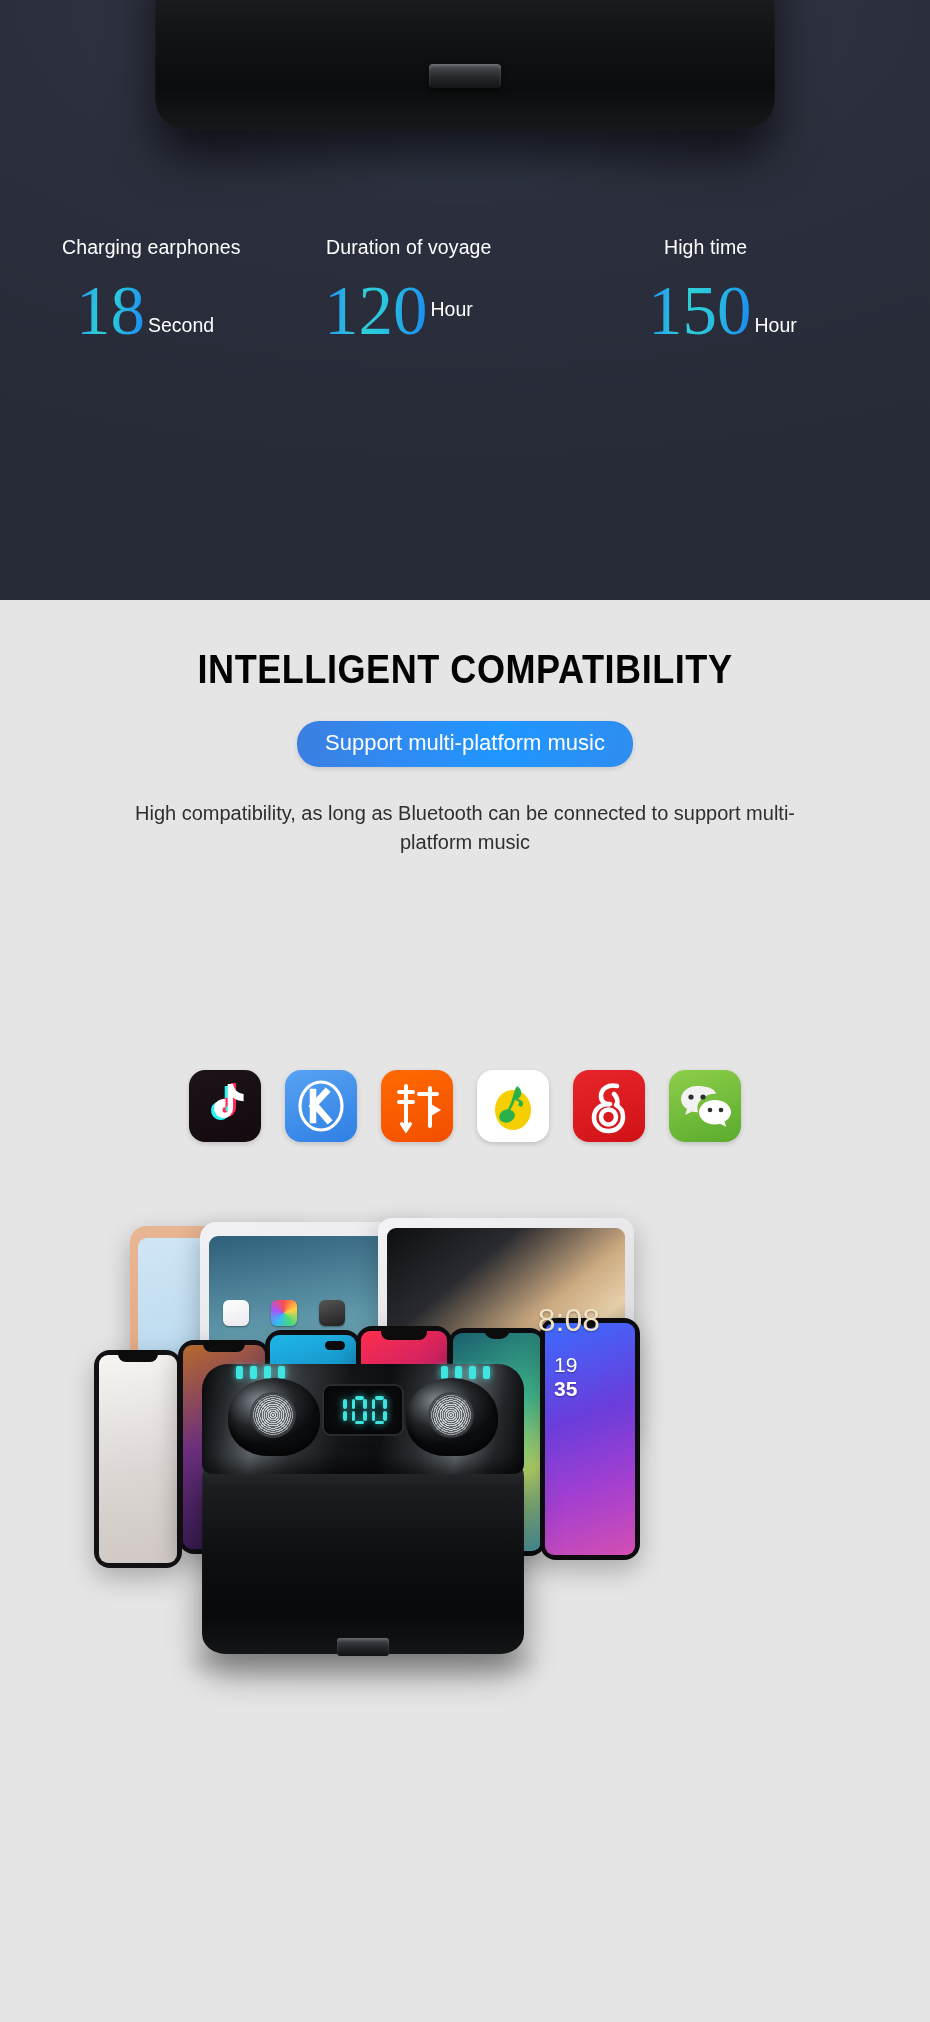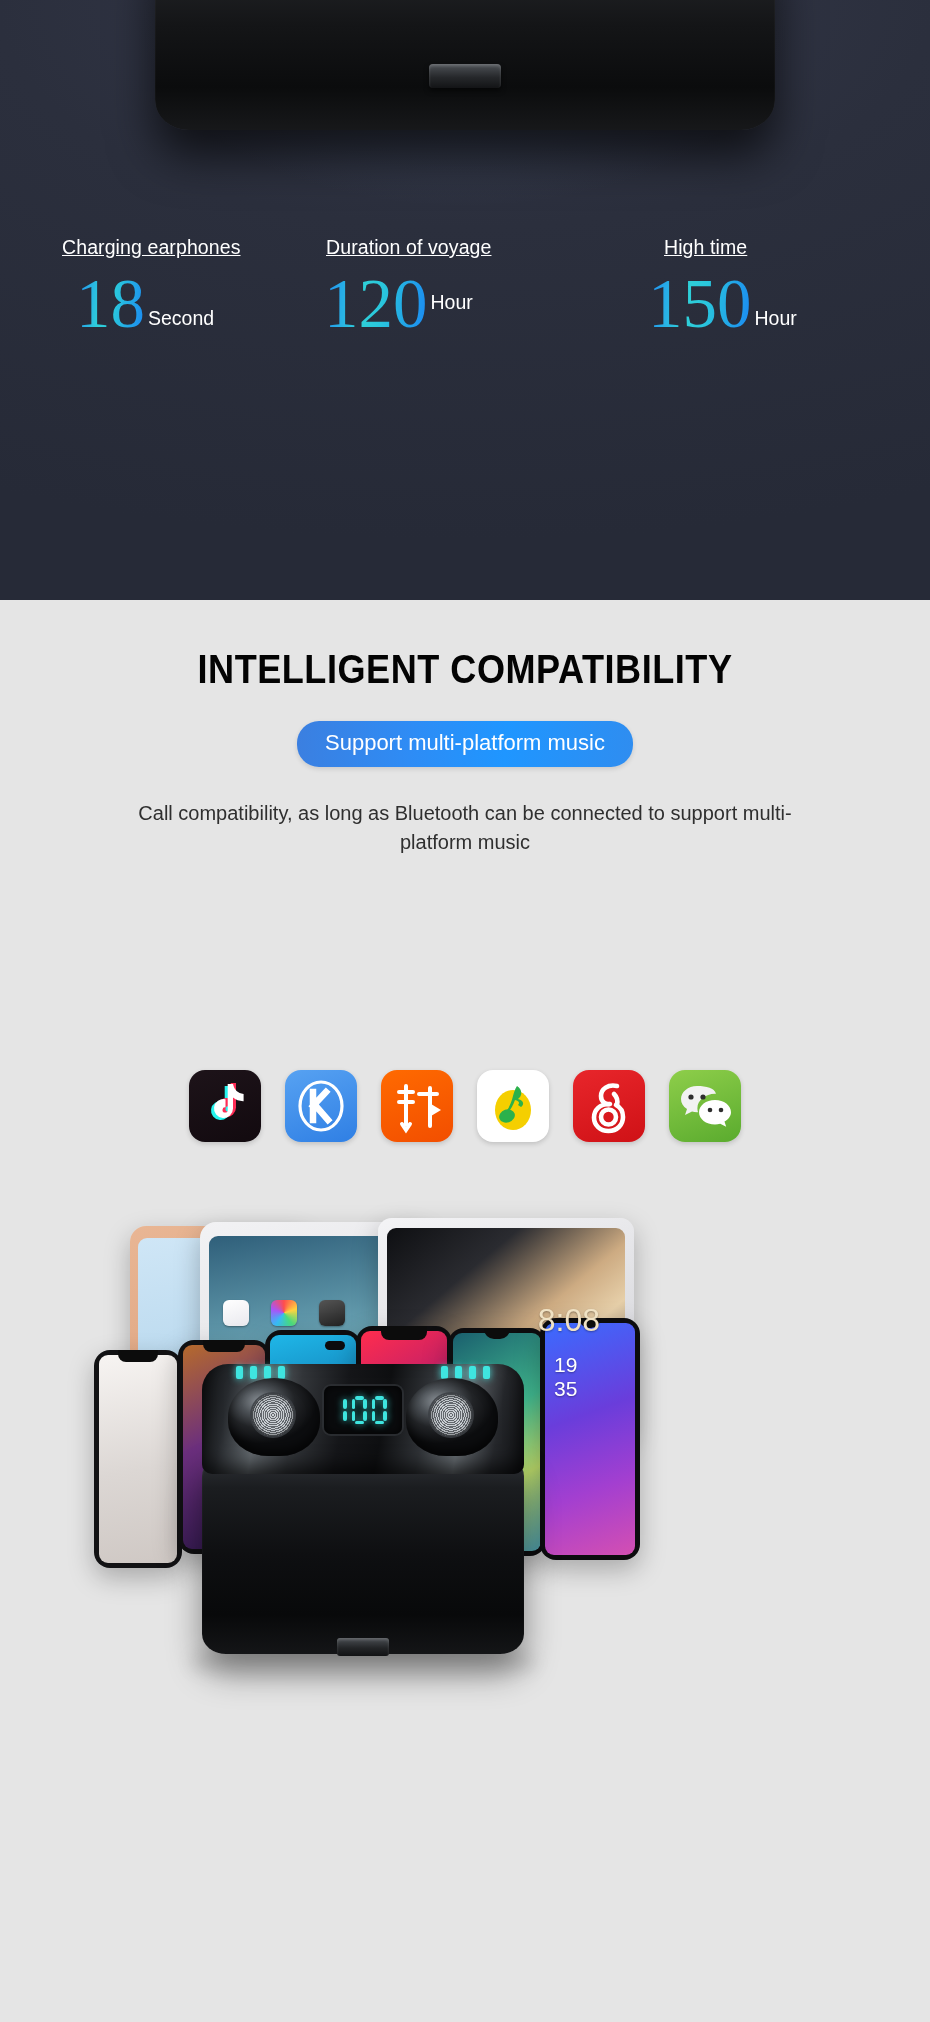--- a/index.html
+++ b/index.html
@@ -61,21 +61,21 @@
   
   .stats {
     position:absolute; left:0; top:236px; width:930px;
     display:flex; padding:0 52px;
   }
   .stat { flex:1; }
   .stat:nth-child(1) { flex:0 0 272px; }
   .stat:nth-child(2) { flex:0 0 288px; }
   .stat-label {
     color:#ffffff; font-size:19.5px; letter-spacing:.1px;
-    margin-bottom:12px; white-space:nowrap;text-decoration:underline;
+    margin-bottom:19px; white-space:nowrap;
   }
   .stat:nth-child(1) .stat-label { padding-left:10px; }
   .stat:nth-child(2) .stat-label { padding-left:2px; }
   .stat:nth-child(3) .stat-label { padding-left:52px; }
   .stat-value { display:flex; align-items:baseline; }
   .stat-num {
     font-family:"Liberation Serif", serif;
     font-size:69px; line-height:.96; font-weight:400;
     background:linear-gradient(98deg,#1f8bf5 0%,#2fd0d8 38%,#29c5dd 56%,#1a86f3 100%);
     -webkit-background-clip:text; background-clip:text;
@@ -286,21 +286,21 @@
 </section>
 
 <section class="light">
 
   <h2 class="headline">INTELLIGENT COMPATIBILITY</h2>
 
   <div class="pill-row">
     <span class="pill">Support multi-platform music</span>
   </div>
 
-  <p class="subtext">Call compatibility, as long as Bluetooth can be connected to support multi-platform music</p>
+  <p class="subtext">High compatibility, as long as Bluetooth can be connected to support multi-platform music</p>
 
   <div class="apps">
 
     <div class="app app-douyin">
       <svg class="gl" viewBox="0 0 72 72">
         <path d="M44 14v24.5a9.5 9.5 0 1 1-7.5-9.3v8.2a2.6 2.6 0 1 0 2.2 2.5V14z" fill="#25f4ee" transform="translate(-3,2)"></path>
         <path d="M44 14v24.5a9.5 9.5 0 1 1-7.5-9.3v8.2a2.6 2.6 0 1 0 2.2 2.5V14z" fill="#fe2c55" transform="translate(3,-1)"></path>
         <path d="M44 14v24.5a9.5 9.5 0 1 1-7.5-9.3v8.2a2.6 2.6 0 1 0 2.2 2.5V14z" fill="#fff"></path>
         <path d="M44 14c1.2 5.8 4.9 9.3 10.6 10v7.2c-4.2.1-7.8-1.2-10.6-3.6V14z" fill="#fff"></path>
       </svg>
@@ -396,21 +396,21 @@
 
     <div class="dev ph ph-mate">
       <div class="notch" style="width:26px;height:11px;border-radius:0 0 10px 10px;"></div>
       <div class="scr"></div>
     </div>
 
     <div class="dev ph ph-oppo">
       <div class="notch" style="width:22px;height:10px;border-radius:0 0 10px 10px;"></div>
       <div class="scr"></div>
       <div class="dev-time" style="left:14px;top:36px;font-size:21px;line-height:1.08;font-weight:400;">19</div>
-      <div class="dev-time" style="left:14px;top:60px;font-size:21px;line-height:1.08;font-weight:400;">35</div>
+      <div class="dev-time" style="left:14px;top:60px;font-size:21px;line-height:1.08;font-weight:700;">35</div>
     </div>
 
     <div class="reflection"></div>
 
     <div class="case2">
       <div class="case2-top">
         <div class="leds l">
             <i></i>
             <i></i>
             <i></i>

